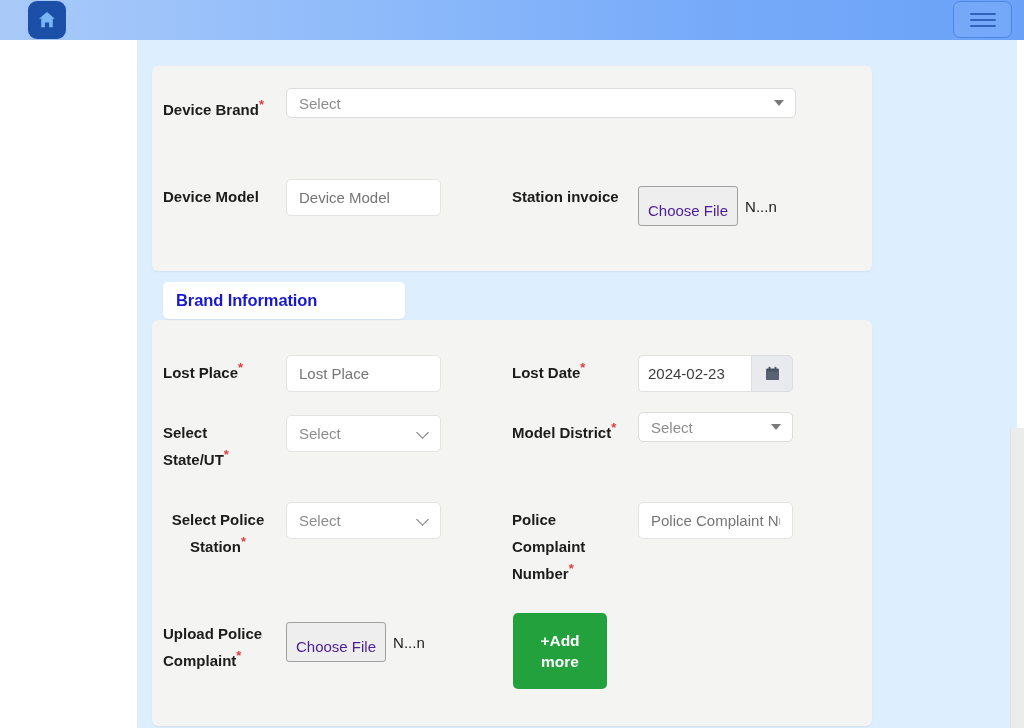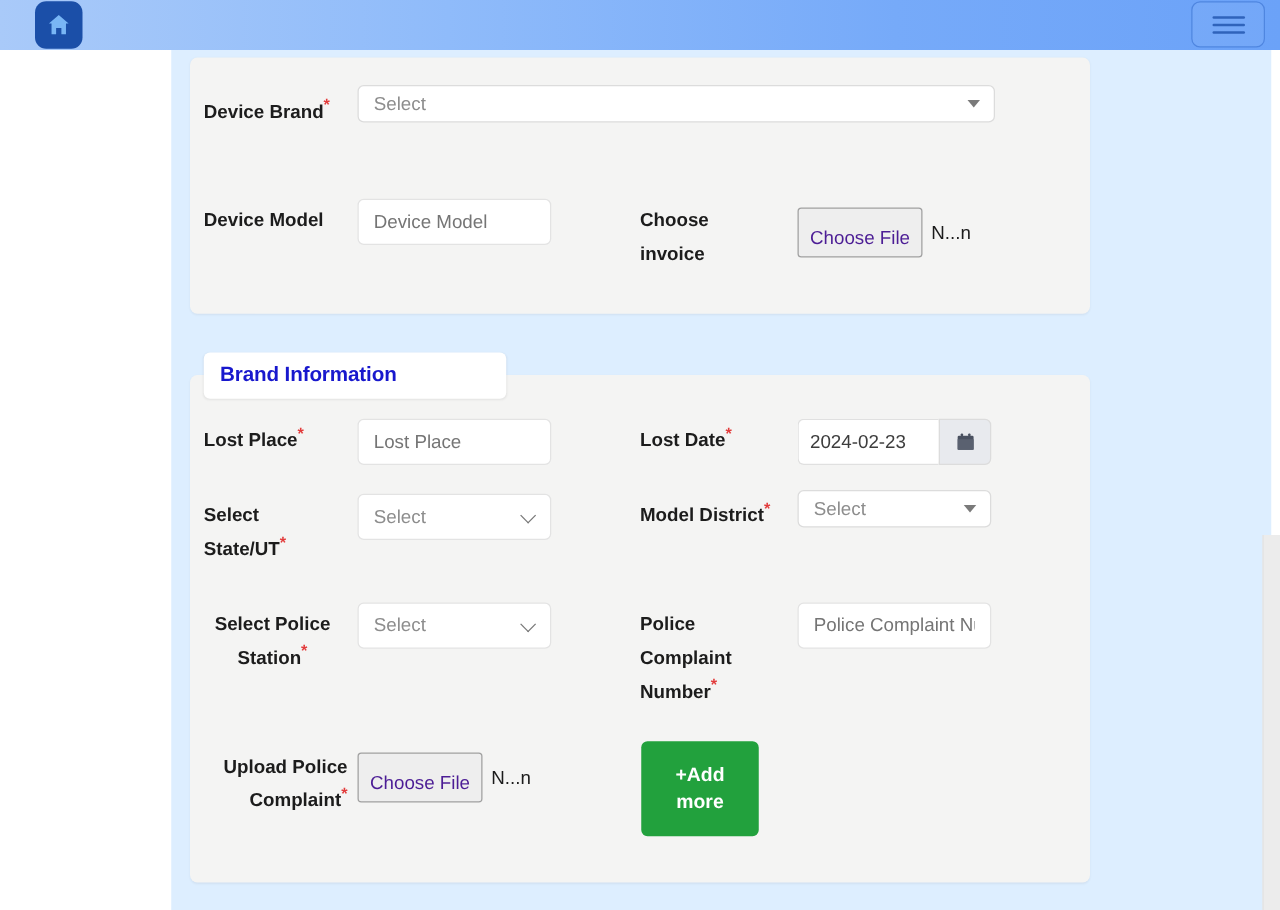--- a/index.html
+++ b/index.html
@@ -52,20 +52,21 @@
     position: absolute; right: 0px; top: 428px; width: 14px; height: 300px;
     background: #ececec; border-left: 1px solid #e2e2e2; z-index: 30;
   }
 
   
   .card {
     position: absolute;
     background: #f4f4f3;
     border-radius: 6px;
     box-shadow: 0 1px 2px rgba(0,0,0,0.06);
+    margin-top: 20px;
   }
   #card-device { left: 152px; top: 46px; width: 720px; height: 205px; }
   #card-lost   { left: 152px; top: 300px; width: 720px; height: 406px; }
 
   .tab-title {
     position: absolute; left: 163px; top: 282px;
     width: 242px; height: 37px;
     background: #ffffff;
     border-radius: 5px;
     box-shadow: 0 1px 2px rgba(0,0,0,0.07);
@@ -193,21 +194,21 @@
       <span class="val">Select</span>
       <span class="tri"></span>
     </div>
 
     <div class="flabel" style="left:11px; top:117px;">
       <span>Device Model</span>
     </div>
     <input class="txtinput" style="left: 134px; top: 113px; width: 155px; height: 37px;" placeholder="Device Model">
 
     <div class="flabel" style="left:360px; top:117px; width:110px;">
-      <span>Choose invoice</span>
+      <span>Station invoice</span>
     </div>
     <div class="fileinput" style="left:486px; top:120px;">
       <span class="choose">Choose File</span>
       <span class="fname">N...n</span>
     </div>
   </div>
 
   <div class="tab-title">
     <span>Brand Information</span>
   </div>
@@ -256,21 +257,21 @@
     <div class="selnat" style="left:134px; top:182px; width:155px; height:37px;">
       <span class="val">Select</span>
       <span class="chev"></span>
     </div>
 
     <div class="flabel" style="left:360px; top:186px; width:115px;">
       <span>Police Complaint Number</span><span class="req">*</span>
     </div>
     <input class="txtinput" style="left: 486px; top: 182px; width: 155px; height: 37px;" placeholder="Police Complaint Number">
 
-    <div class="flabel" style="left:11px; top:300px; width:115px;text-align:right;">
+    <div class="flabel" style="left:11px; top:300px; width:115px;">
       <span>Upload Police Complaint</span><span class="req">*</span>
     </div>
     <div class="fileinput" style="left:134px; top:302px;">
       <span class="choose">Choose File</span>
       <span class="fname">N...n</span>
     </div>
 
     <button class="addmore" style="left:361px; top:293px; width:94px; height:76px;">+Add more</button>
   </div>
 

